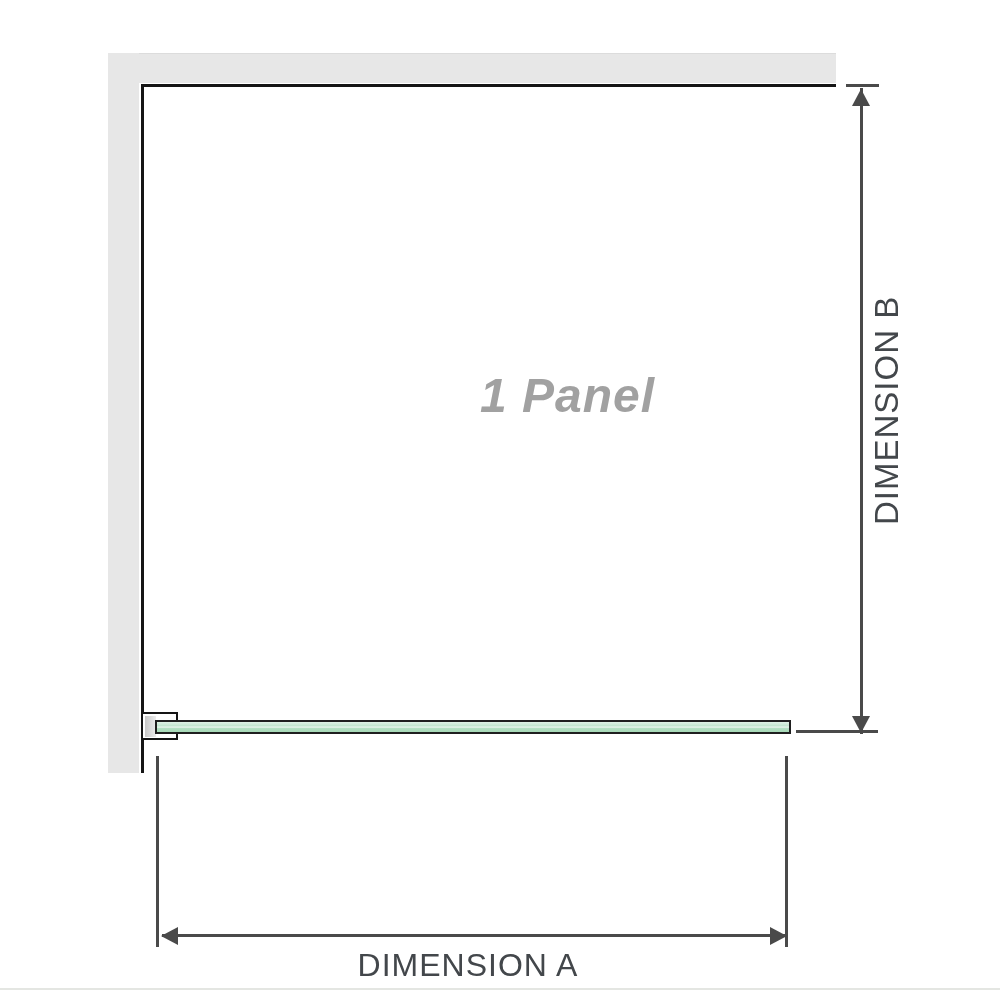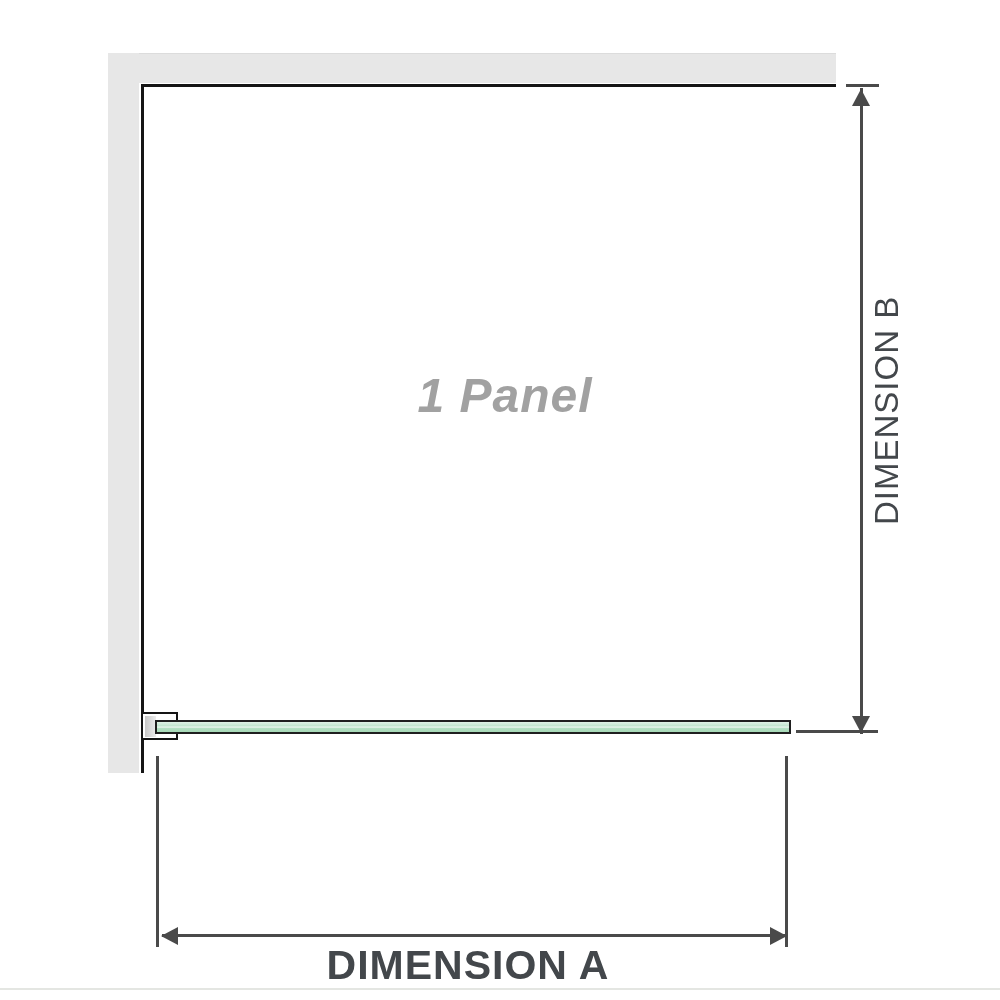--- a/index.html
+++ b/index.html
@@ -18,21 +18,21 @@
   .wall-left{left:108px;top:53px;width:31px;height:720px;}
 
   
   .outline{background:var(--outline,#151515);}
   .outline-top{left:143px;top:84px;width:693px;height:3px;}
   .outline-left{left:141px;top:84px;width:3px;height:689px;}
 
   
   .panel-label{
     left:355px;top:368px;width:300px;height:56px;
-    text-align:center;line-height:56px;
+    text-align:right;line-height:56px;
     font-size:48px;font-style:italic;font-weight:600;letter-spacing:1px;
     color:var(--label_gray,#a1a1a1);
   }
 
   
   .bracket{
     left:141px;top:712px;width:33px;height:24px;
     border:2.5px solid var(--outline,#151515);
     background:#ffffff;
   }
@@ -82,21 +82,21 @@
 
   
   .dim-label{
     color:var(--dimension_text,#43474b);
     font-weight:300;
     white-space:nowrap;
     text-align:center;
   }
   .dima-label{
     left:318px;top:947px;width:300px;height:36px;
-    font-size:41px;line-height:36px;letter-spacing:1px;font-weight:bold;
+    font-size:32px;line-height:36px;letter-spacing:1px;
   }
   .dimb-label{
     left:777px;top:395px;width:220px;height:40px;
     font-size:33px;line-height:40px;letter-spacing:1px;
     transform:rotate(-90deg);
   }
 
   
   .baseline-rule{left:0;top:988px;width:1000px;height:2px;background:var(--baseline_rule,#e4e6e2);}
 </style>

